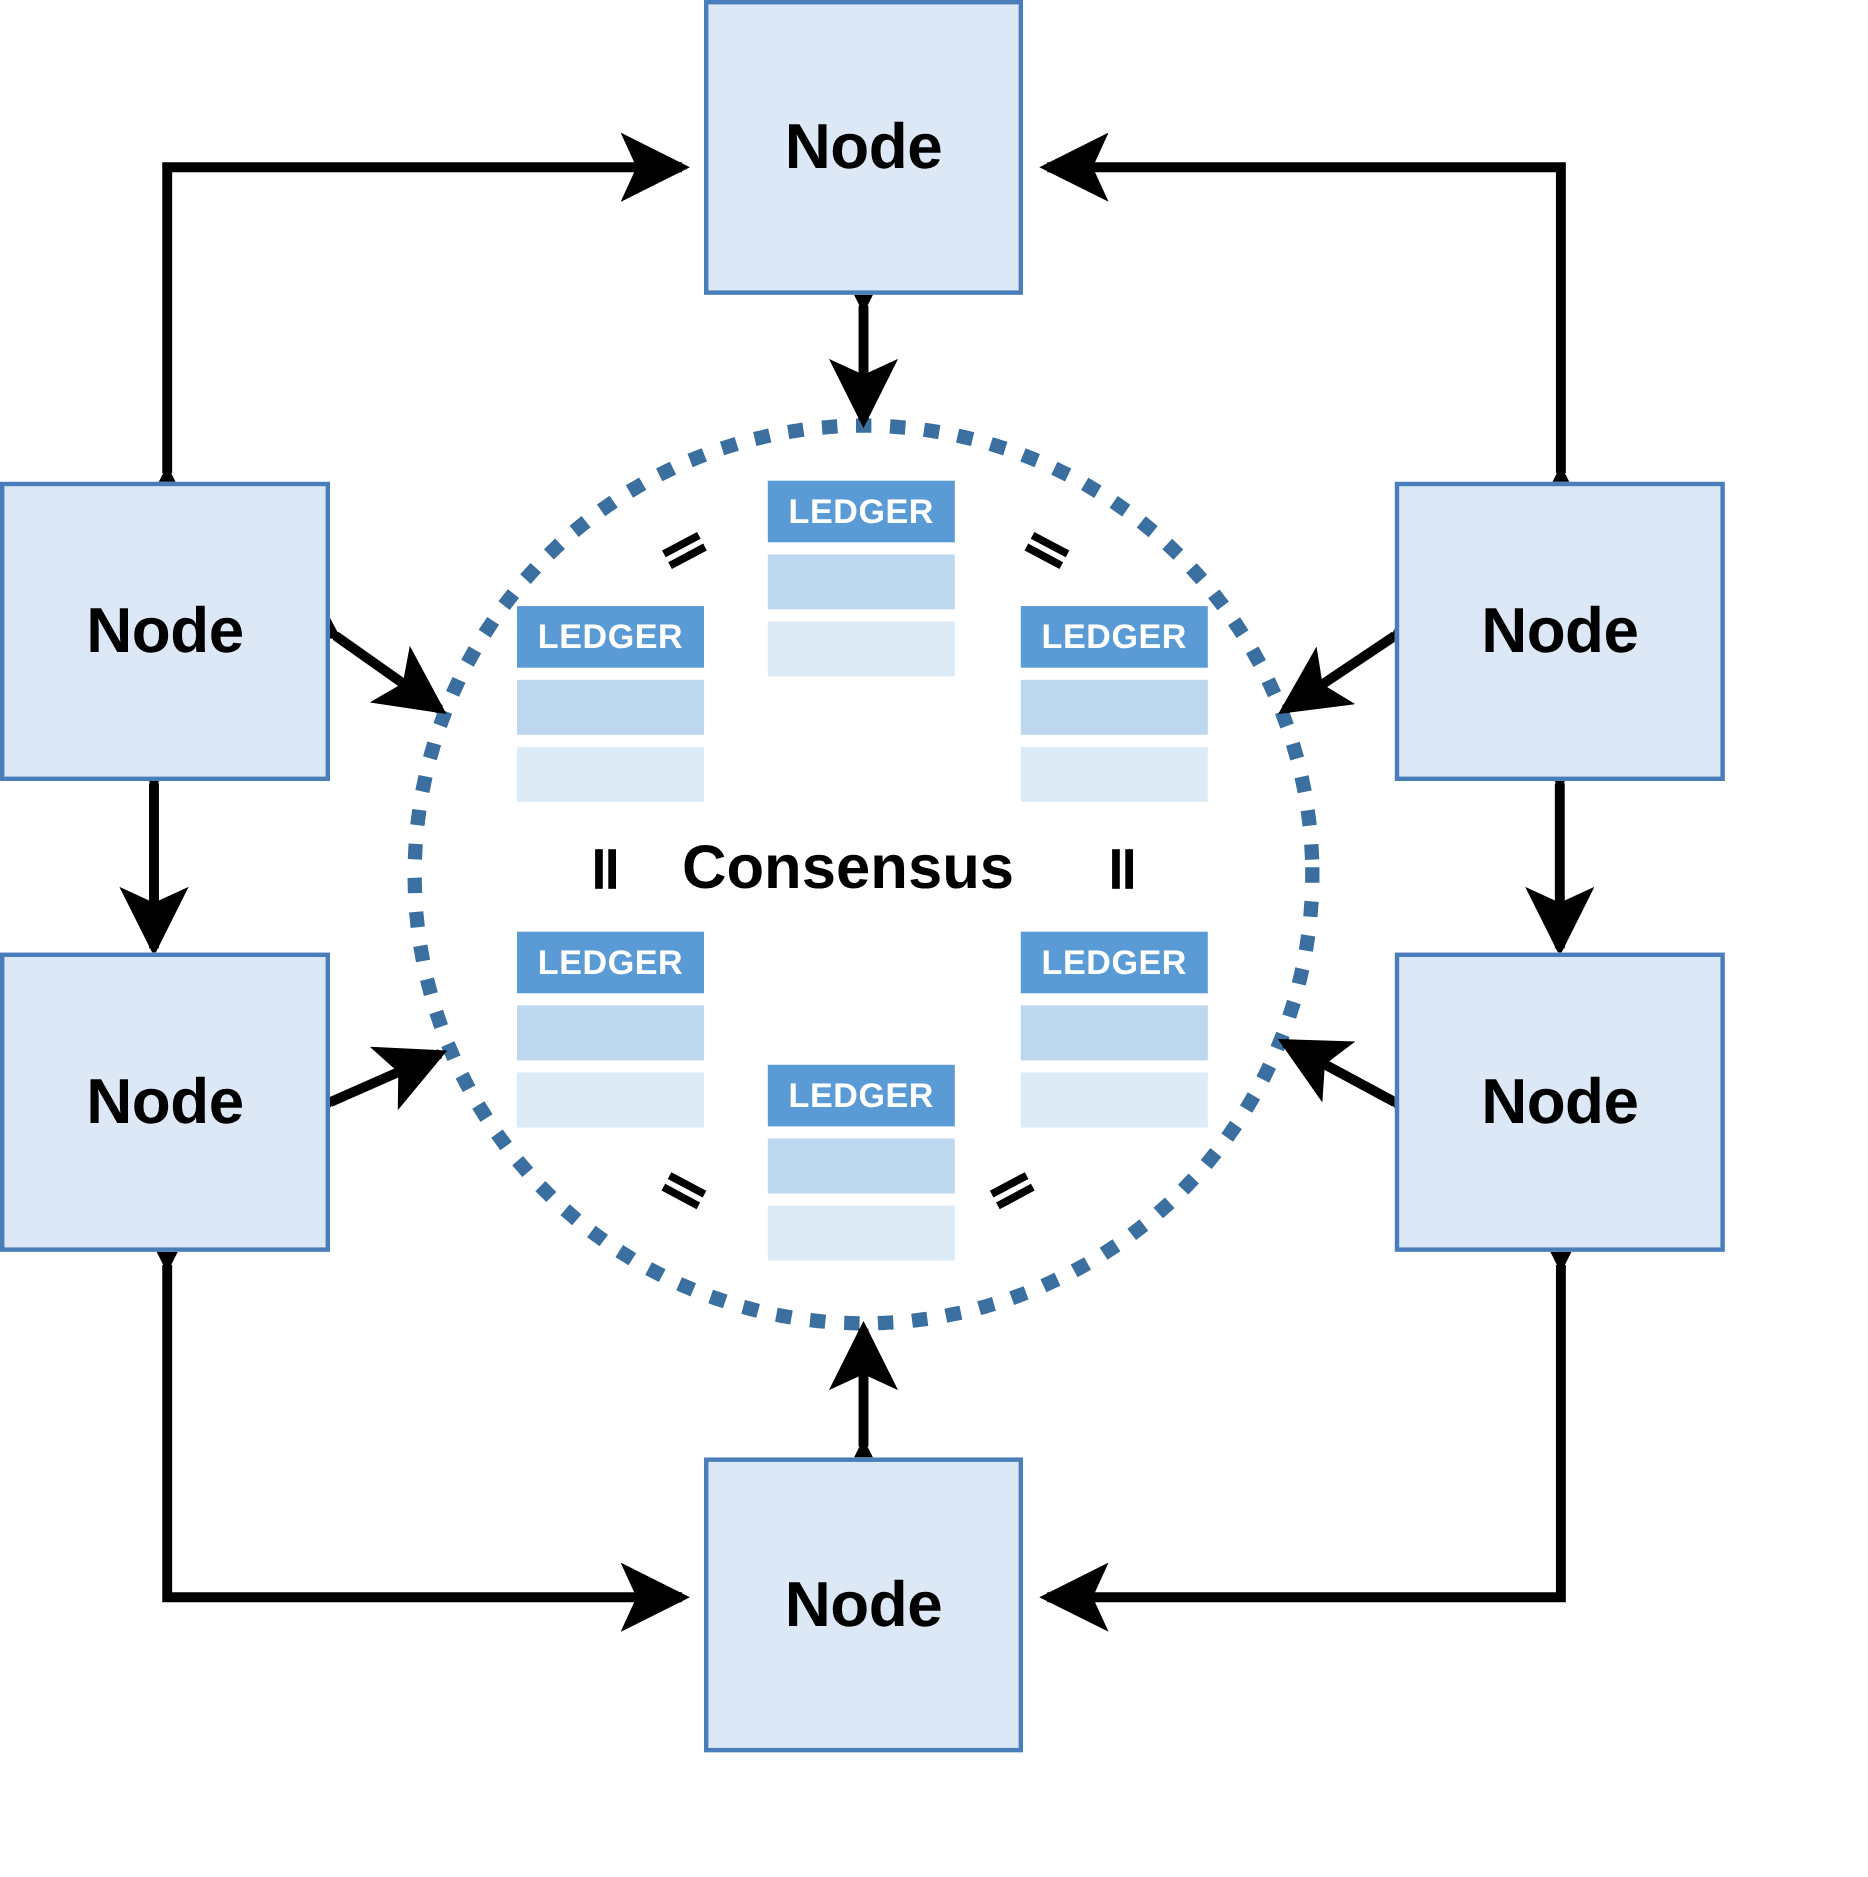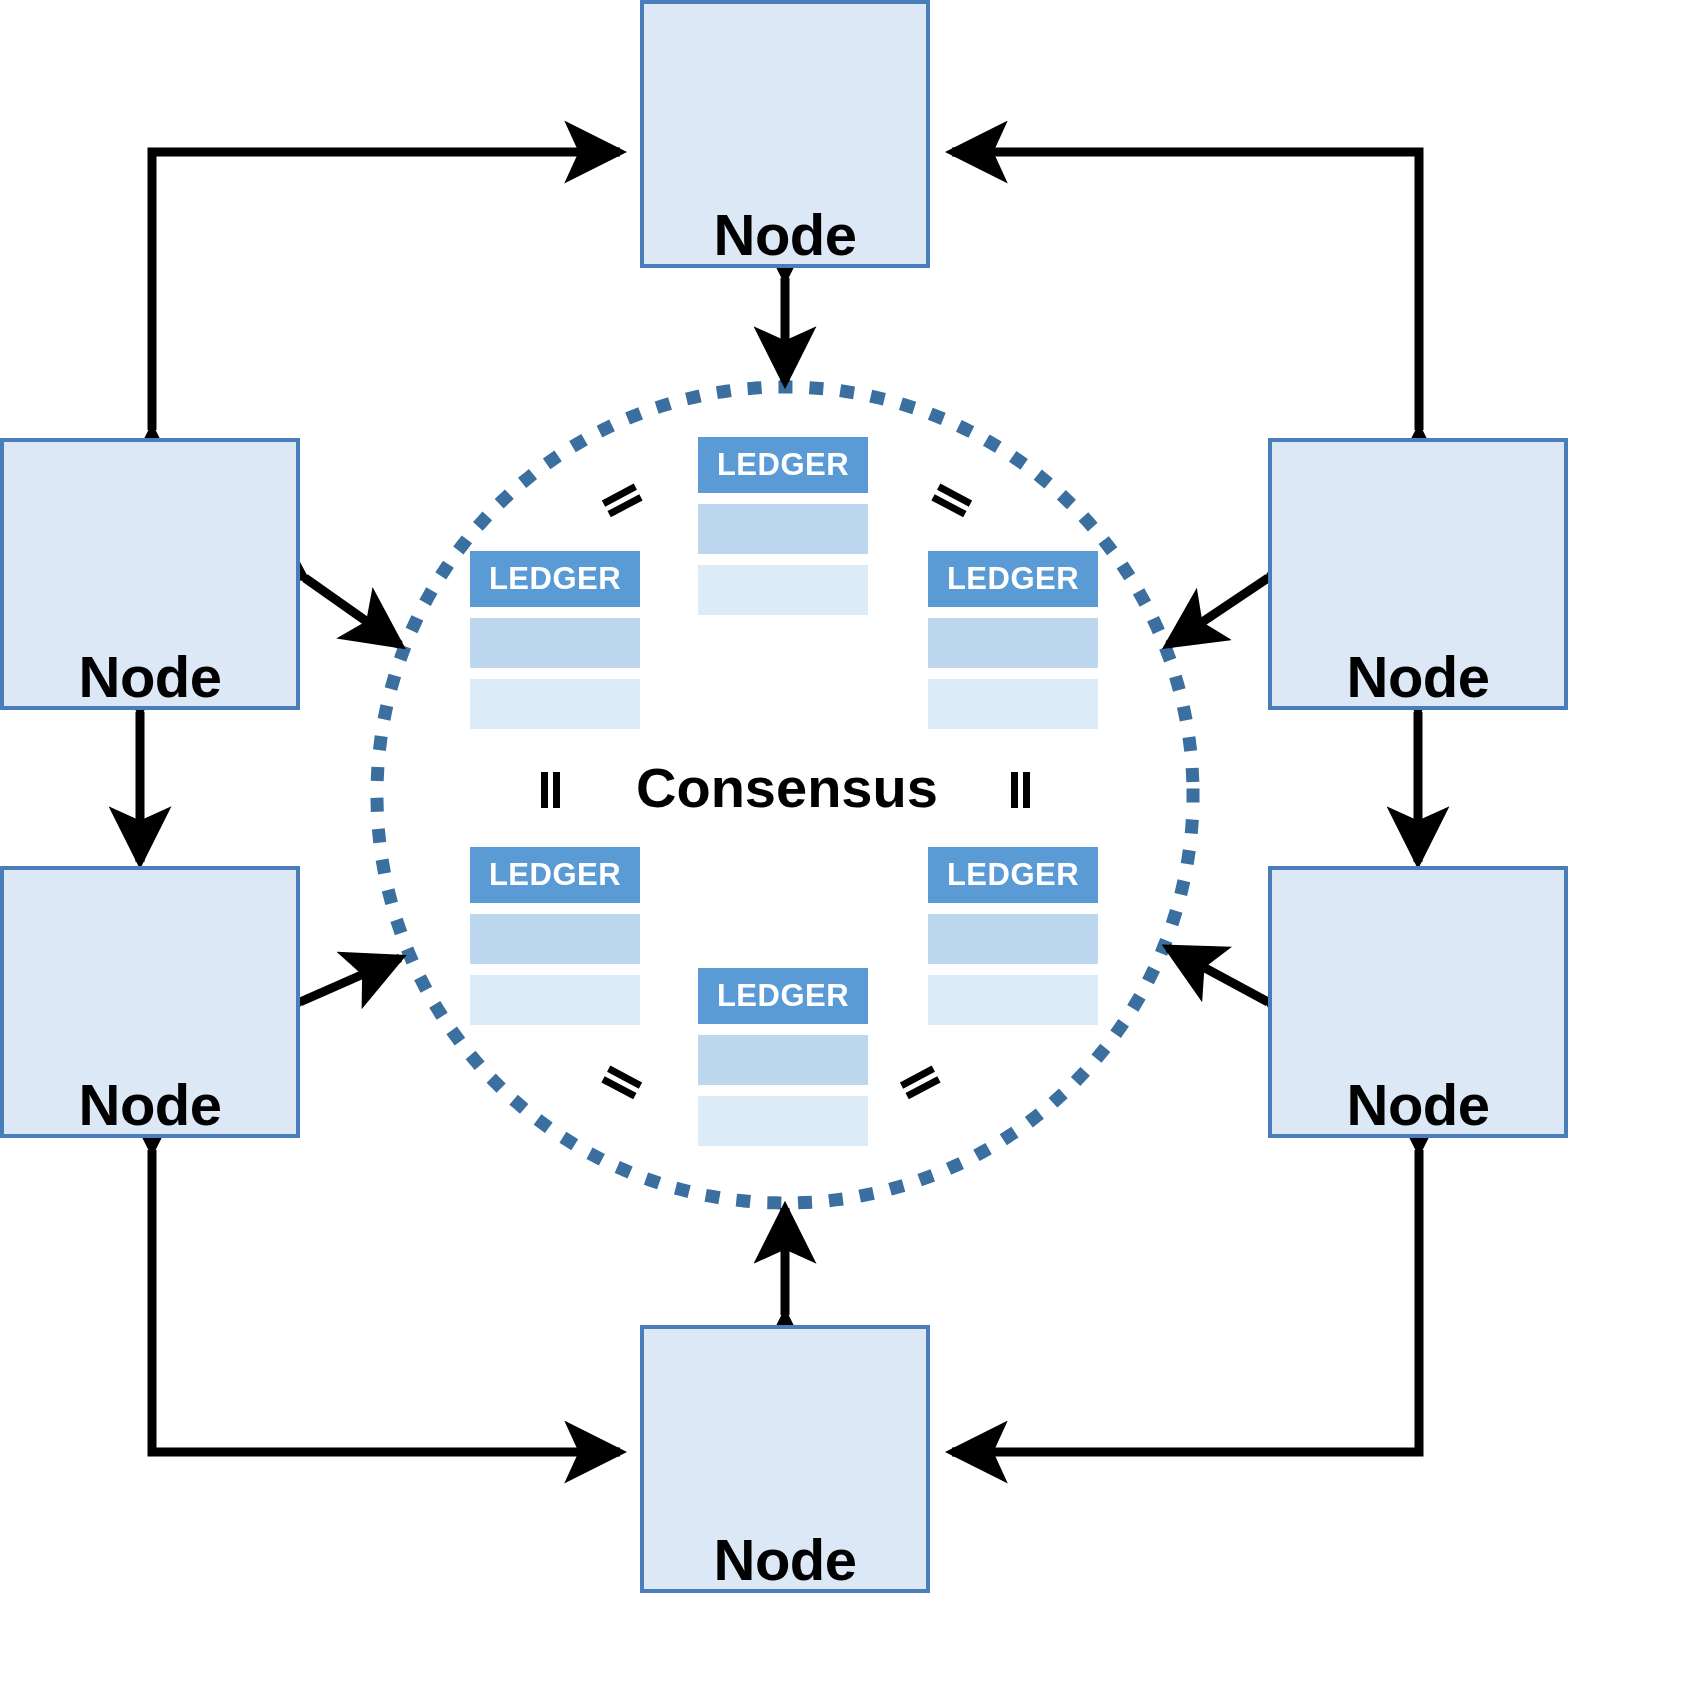--- a/index.html
+++ b/index.html
@@ -23,21 +23,21 @@
     top: 0;
     width: 1698px;
     height: 1706px;
   }
   .node-box {
     position: absolute;
     background: #dce8f5;
     border: 4px solid #4a7ebb;
     box-sizing: border-box;
     display: flex;
-    align-items: flex-end;
+    align-items: center;
     justify-content: center;
   }
   .node-label {
     font-family: "Liberation Sans", sans-serif;
     font-weight: bold;
     font-size: 58px;
     color: #000000;
     letter-spacing: -0.5px;
     line-height: 1;
   }
@@ -178,21 +178,21 @@
     <div class="ledger-row-a"></div>
     <div class="ledger-row-b"></div>
   </div>
 
   <div class="ledger-card" style="left:698px; top:968px;">
     <div class="ledger-head">LEDGER</div>
     <div class="ledger-row-a"></div>
     <div class="ledger-row-b"></div>
   </div>
 
-  <div class="consensus-label" style="left:636px; top:760px;">Consensus</div>
+  <div class="consensus-label" style="left:620px; top:760px;">Consensus</div>
 
   <svg class="eqmark" style="left:600px; top:478px;" viewBox="0 0 44 44">
     <g transform="rotate(-28 22 22)">
       <rect x="4" y="13" width="36" height="7" fill="#000000"></rect>
       <rect x="4" y="25" width="36" height="7" fill="#000000"></rect>
     </g>
   </svg>
 
   <svg class="eqmark" style="left:930px; top:478px;" viewBox="0 0 44 44">
     <g transform="rotate(28 22 22)">

